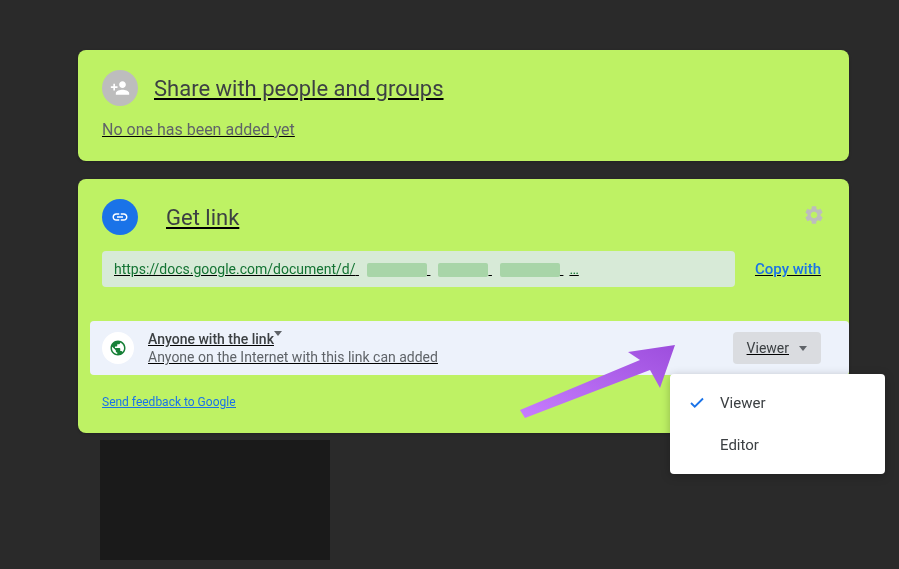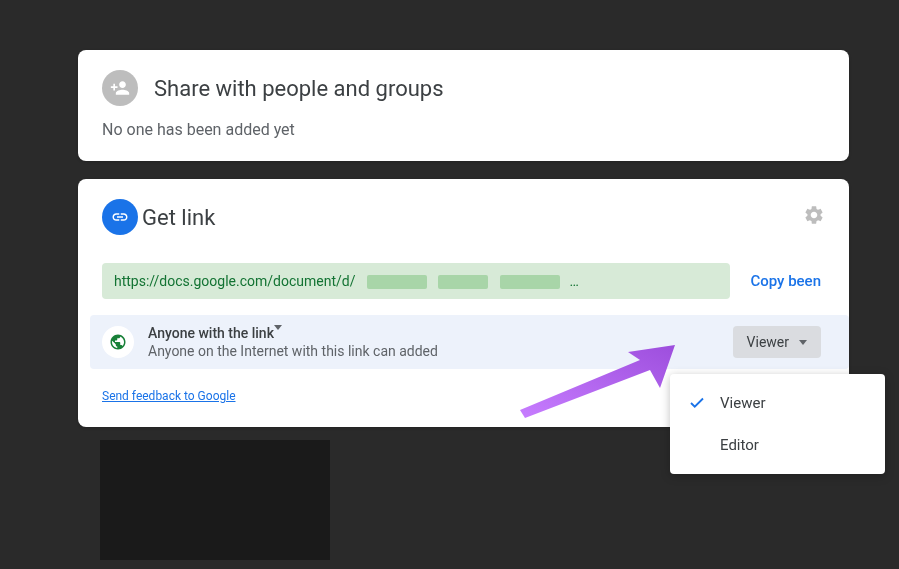--- a/index.html
+++ b/index.html
@@ -6,25 +6,26 @@
     body {
       font-family: 'Google Sans', Roboto, Arial, sans-serif;
       background: #2a2a2a;
       width: 899px;
       height: 569px;
       padding: 50px 50px 0 78px;
       position: relative;
       overflow: hidden;
     }
     .card {
-      background: #ffffff;
+      background: #bef264;
       border-radius: 8px;
       box-shadow: 0 1px 3px rgba(0,0,0,0.2);
       margin-bottom: 18px;
       padding: 20px 24px;
+      text-decoration: underline;
     }
     .share-card { padding-bottom: 22px; }
     .header-row {
       display: flex;
       align-items: center;
       gap: 16px;
       margin-bottom: 14px;
     }
     .grp-icon {
       width: 36px; height: 36px;
@@ -39,22 +40,22 @@
       font-size: 22px;
       color: #3c4043;
       font-weight: 400;
     }
     .subtext { color: #5f6368; font-size: 16px; }
 
     .link-card { position: relative; padding-bottom: 24px; }
     .link-header {
       display: flex;
       align-items: center;
-      gap: 4px;
-      margin-bottom: 28px;
+      gap: 28px;
+      margin-bottom: 16px;
     }
     .link-icon {
       width: 36px; height: 36px;
       border-radius: 50%;
       background: #1a73e8;
       display: flex;
       align-items: center;
       justify-content: center;
     }
     .link-icon svg { fill: #fff; width: 18px; height: 18px; }
@@ -63,21 +64,21 @@
       margin-left: auto;
       color: #bdbdbd;
       cursor: pointer;
     }
     .gear svg { width: 22px; height: 22px; fill: #bdbdbd; }
 
     .url-row {
       display: flex;
       align-items: center;
       gap: 20px;
-      margin-bottom: 16px;
+      margin-bottom: 34px;
     }
     .url-box {
       flex: 1;
       background: #d7ead7;
       border-radius: 4px;
       padding: 10px 12px;
       color: #137333;
       font-size: 14px;
       white-space: nowrap;
       overflow: hidden;
@@ -221,21 +222,21 @@
   </div>
 
   <div class="url-row">
     <div class="url-box">
       <span>https://docs.google.com/document/d/</span>
       <span class="redacted1"></span>
       <span class="redacted2"></span>
       <span class="redacted3"></span>
       <span class="url-ellipsis">…</span>
     </div>
-    <div class="copy-link">Copy been</div>
+    <div class="copy-link">Copy with</div>
   </div>
 
   <div class="access-row">
     <div class="globe-wrap">
       <svg viewBox="0 0 24 24">
           <path d="M12 2C6.48 2 2 6.48 2 12s4.48 10 10 10 10-4.48 10-10S17.52 2 12 2zm-1 17.93c-3.95-.49-7-3.85-7-7.93 0-.62.08-1.21.21-1.79L9 15v1c0 1.1.9 2 2 2v1.93zm6.9-2.54c-.26-.81-1-1.39-1.9-1.39h-1v-3c0-.55-.45-1-1-1H8v-2h2c.55 0 1-.45 1-1V7h2c1.1 0 2-.9 2-2v-.41c2.93 1.19 5 4.06 5 7.41 0 2.08-.8 3.97-2.1 5.39z"></path>
         </svg>
     </div>
     <div class="access-text">
       <div class="access-title-row">

